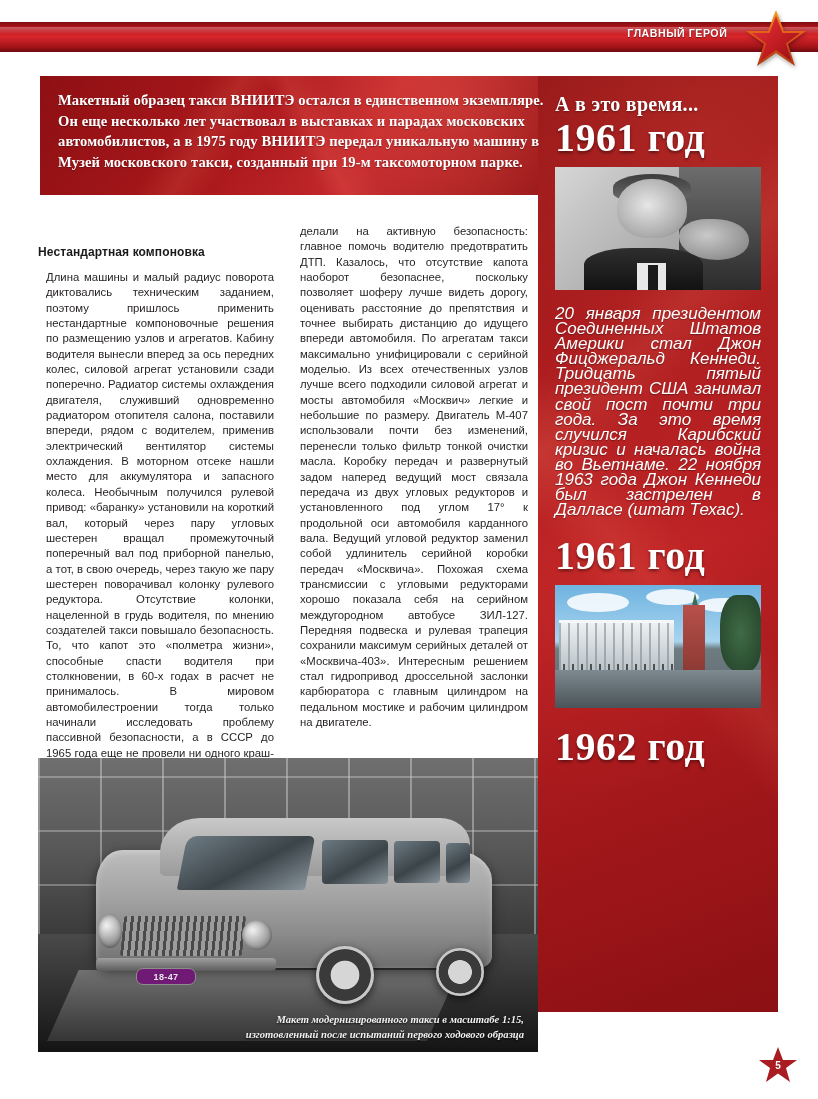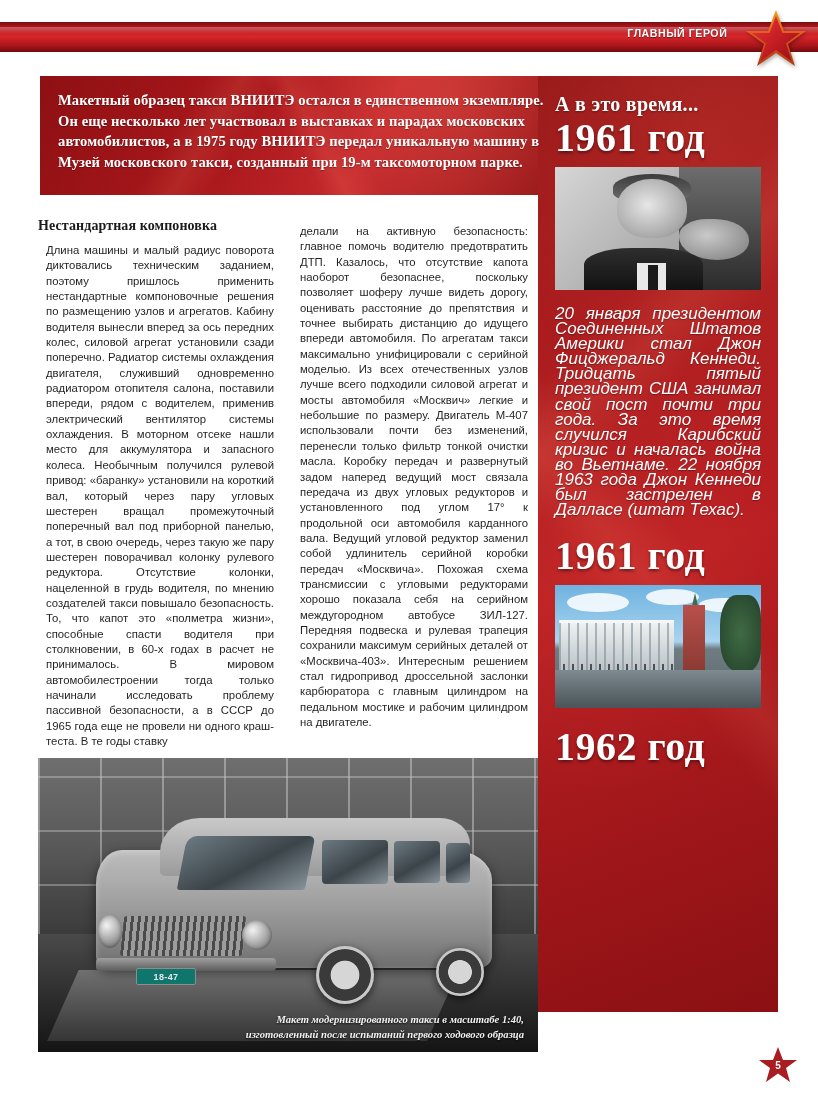--- a/index.html
+++ b/index.html
@@ -55,23 +55,23 @@
     text-shadow: 0 1px 1px rgba(0,0,0,.35);
   }
 
   
   .col { position:absolute; width: 244px; color:#231f20;
          font-size: 11.35px; line-height: 15.35px; text-align: justify;
          font-family: "Liberation Sans", sans-serif; }
   .col-1 { left: 38px; top: 216px; }
   .col-2 { left: 292px; top: 216px; }
   .sec-head {
-    font-family: Liberation Serif, serif; font-weight: bold;
-    font-size: 14px; line-height: 19px; color:#1a1a1a;
-    margin-bottom: 3px; letter-spacing: .1px;
+    font-family: Liberation Sans, sans-serif; font-weight: bold;
+    font-size: 12px; line-height: 19px; color:#1a1a1a;
+    margin-bottom: 3px; letter-spacing: .1px; margin-top: 27px;
   }
   .col p { margin: 8px; }
 
   
   .photo-main {
     position:absolute; left: 38px; top: 758px; width: 500px; height: 294px;
     background: #2a2a2a; overflow: hidden;
   }
   .pm-bg {
     position:absolute; inset:0;
@@ -126,21 +126,21 @@
     box-shadow: inset 0 0 4px rgba(0,0,0,.4);
   }
   .lamp-l { left:8px; top:104px; width:24px; height:34px; border-radius:50%; }
   .lamp-r { left:152px; top:110px; }
   .bumper {
     position:absolute; left:6px; top:148px; width:180px; height:13px;
     background: linear-gradient(180deg,#9f9f9f,#5c5c5c); border-radius:4px;
   }
   .plate {
     position:absolute; left:46px; top:158px; width:60px; height:17px;
-    background:#0f766e; border:1px solid #8d8d8d; border-radius:2px;
+    background:#701a75; border:1px solid #8d8d8d; border-radius:7px;
     color:#e8e8e8; font-size:9px; font-weight:bold; text-align:center; line-height:16px;
     font-family:"Liberation Sans", sans-serif; letter-spacing:.4px;
   }
   .wheel {
     position:absolute; bottom:6px; width:58px; height:58px; border-radius:50%;
     background: radial-gradient(circle at 50% 50%, #d6d6d6 0 34%, #3a3a3a 36% 62%, #c8c8c8 64% 78%, #2c2c2c 80%);
     box-shadow: 0 3px 8px rgba(0,0,0,.6);
   }
   .wheel-f { left:226px; }
   .wheel-r { left:346px; width:48px; height:48px; bottom:14px; }
@@ -295,21 +295,21 @@
       <div class="grille"></div>
       <div class="lamp lamp-l"></div>
       <div class="lamp lamp-r"></div>
       <div class="bumper"></div>
       <div class="plate">18-47</div>
       <div class="wheel wheel-f"></div>
       <div class="wheel wheel-r"></div>
     </div>
 
     <div class="pm-caption">
-      <span>Макет модернизированного такси в масштабе 1:40,</span><br>
+      <span>Макет модернизированного такси в масштабе 1:15,</span><br>
       <span>изготовленный после испытаний первого ходового образца</span>
     </div>
   </div>
 
   <div class="sidebar">
     <div class="sb-inner">
 
       <div class="sb-kicker">А в это время...</div>
 
       <div class="sb-year">1961 год</div>

